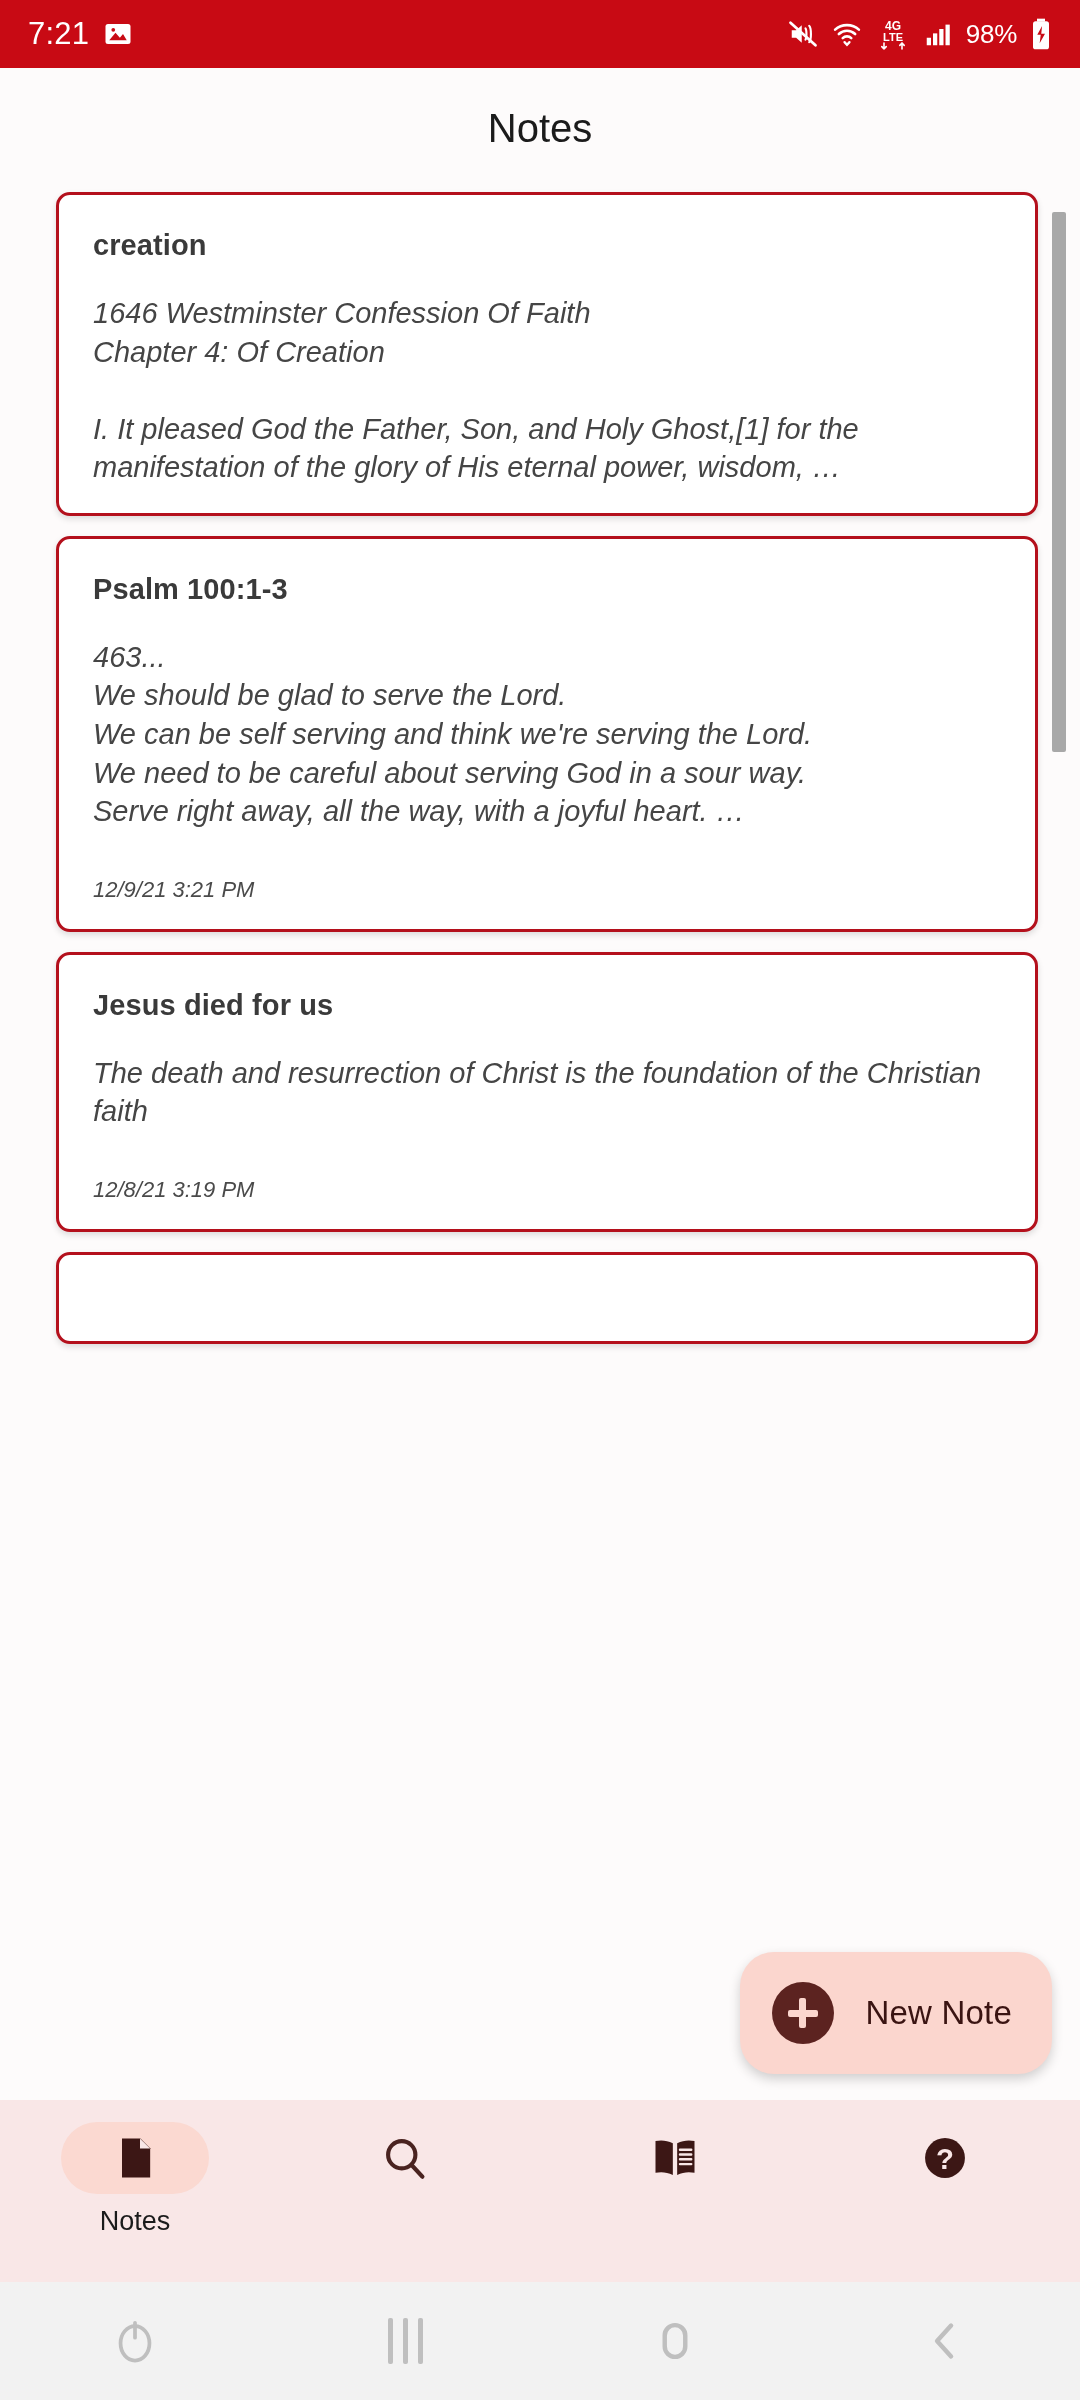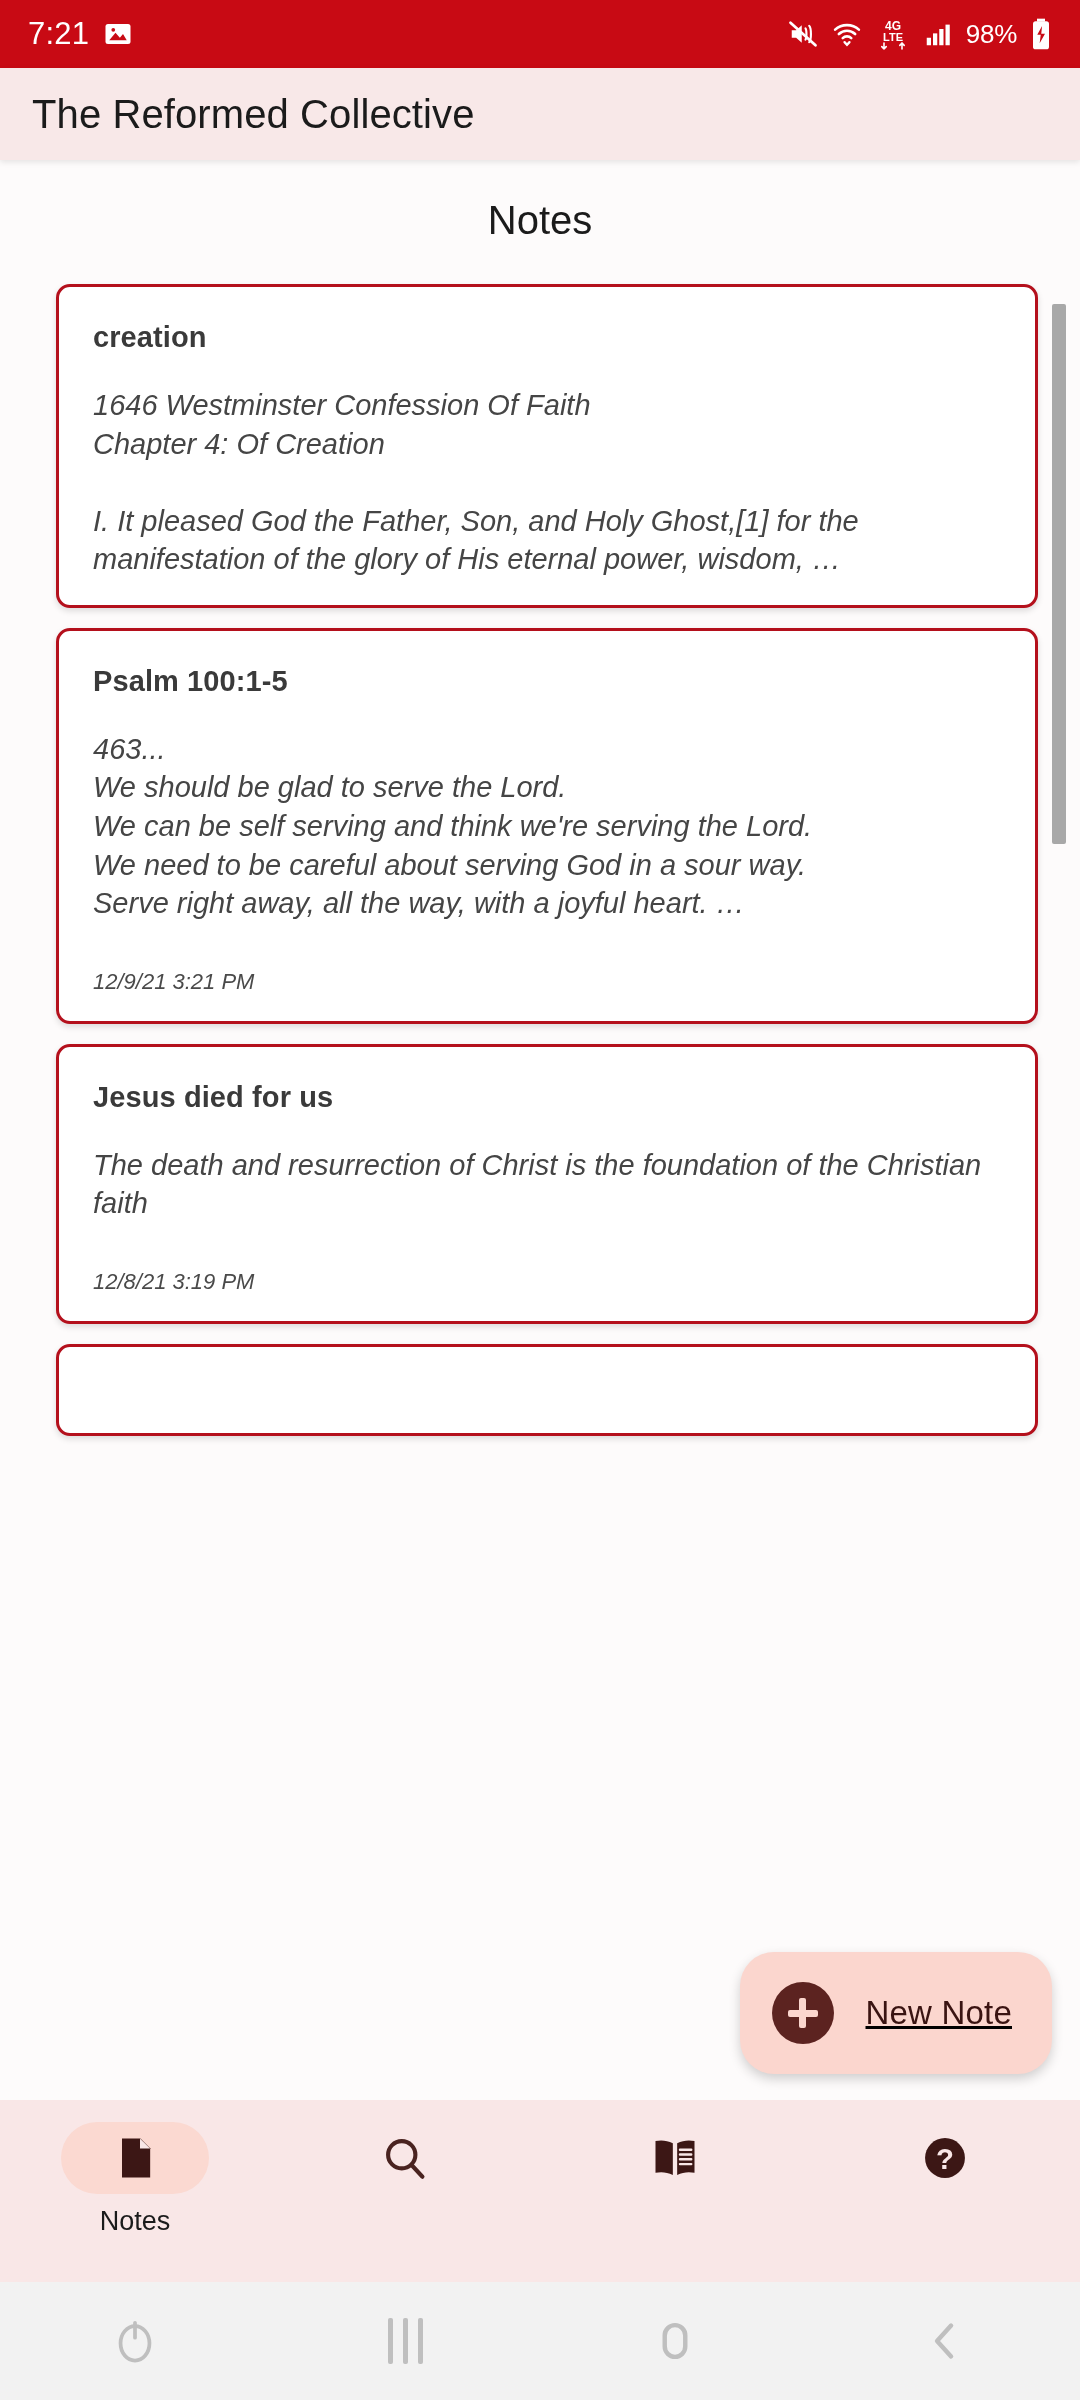--- a/index.html
+++ b/index.html
@@ -126,21 +126,20 @@
     bottom: 26px;
     background: #FBD6CE;
     border-radius: 34px;
     height: 122px;
     display: flex;
     align-items: center;
     padding: 0 40px 0 32px;
     gap: 32px;
     box-shadow: 0 5px 12px rgba(0,0,0,0.18);
     z-index: 10;
-    text-decoration: underline;
   }
   .fab-plus {
     width: 62px; height: 62px;
     border-radius: 50%;
     background: #5C2320;
     position: relative;
     flex: 0 0 auto;
   }
   .fab-plus::before, .fab-plus::after {
     content: "";
@@ -246,40 +245,37 @@
       <span class="sb-icon">
         <svg width="22" height="32" viewBox="0 0 14 24">
             <rect x="4" y="0.5" width="6" height="2.2" fill="#fff"></rect>
             <rect x="1" y="2.5" width="12" height="21" rx="2" fill="#fff"></rect>
             <path d="M7.8 6l-3.6 6.6h2.6L6 19l4-7.2H7.2z" fill="#C80A14"></path>
           </svg>
       </span>
     </div>
   </div>
 
-  <div class="appbar">
-    <span class="appbar-title">The Reformed Collective</span>
-  </div>
 
   <div class="content">
     <div class="page-title">Notes</div>
 
     <div class="list">
       <div class="scrollbar"></div>
 
       <div class="note-card">
         <div class="note-title">creation</div>
         <div class="note-body">1646 Westminster Confession Of Faith
 Chapter 4: Of Creation
 
 I. It pleased God the Father, Son, and Holy Ghost,[1] for the manifestation of the glory of His eternal power, wisdom, …</div>
       </div>
 
       <div class="note-card">
-        <div class="note-title">Psalm 100:1-5</div>
+        <div class="note-title">Psalm 100:1-3</div>
         <div class="note-body">463...
 We should be glad to serve the Lord.
 We can be self serving and think we're serving the Lord.
 We need to be careful about serving God in a sour way.
 Serve right away, all the way, with a joyful heart. …</div>
         <div class="note-time">12/9/21 3:21 PM</div>
       </div>
 
       <div class="note-card">
         <div class="note-title">Jesus died for us</div>

